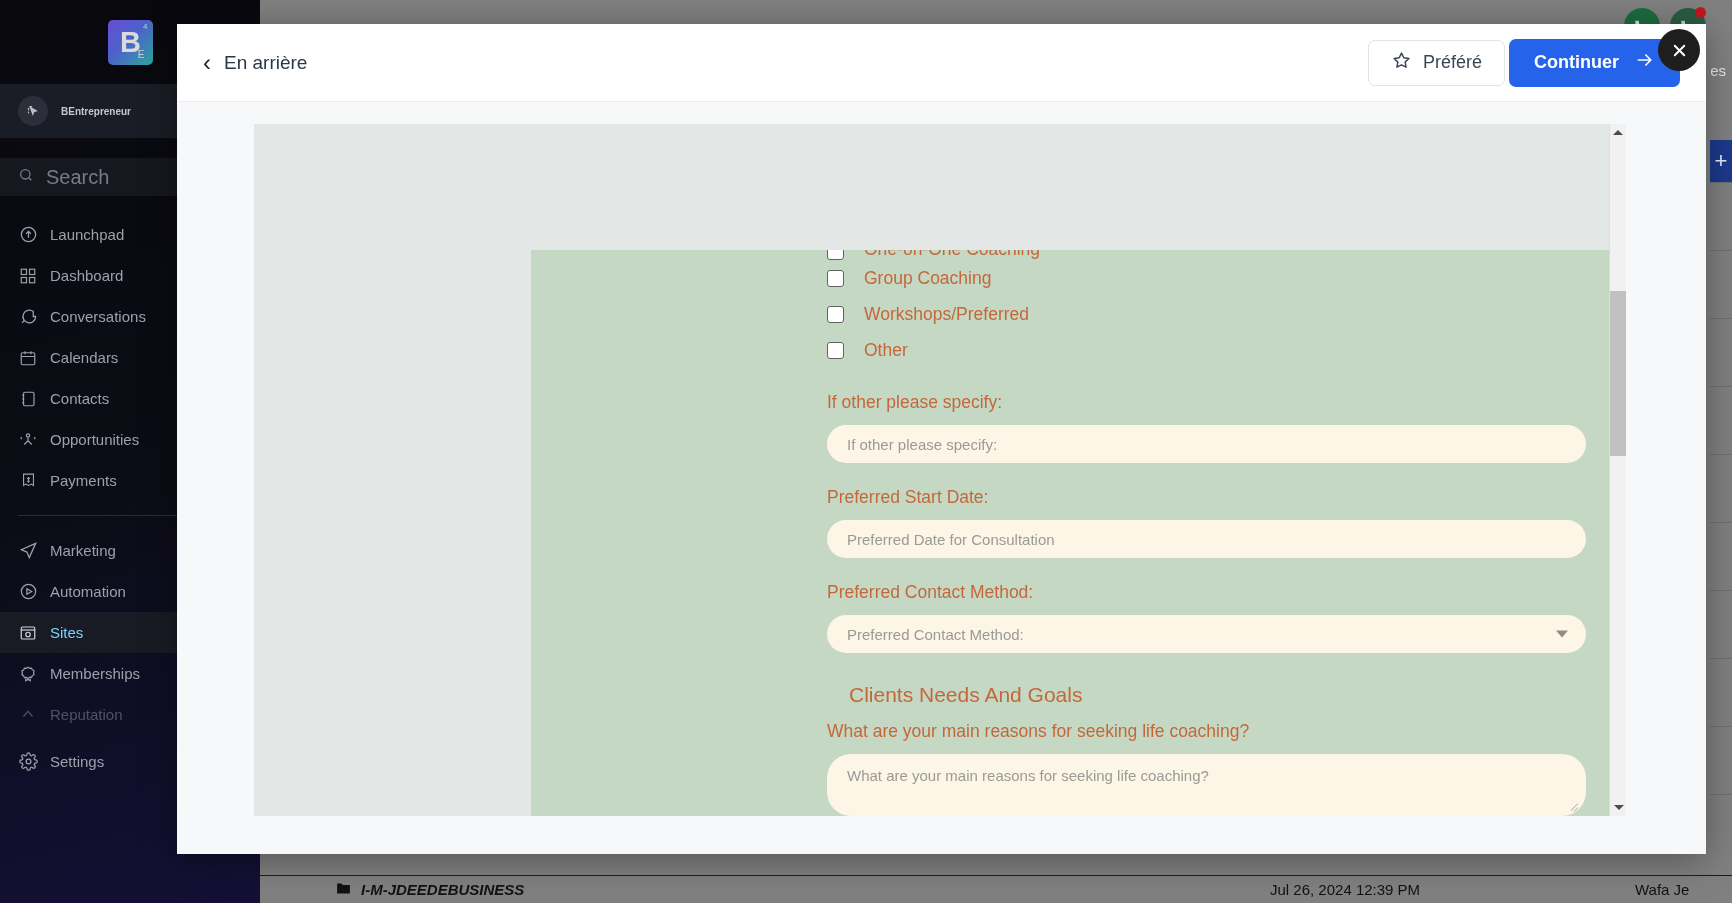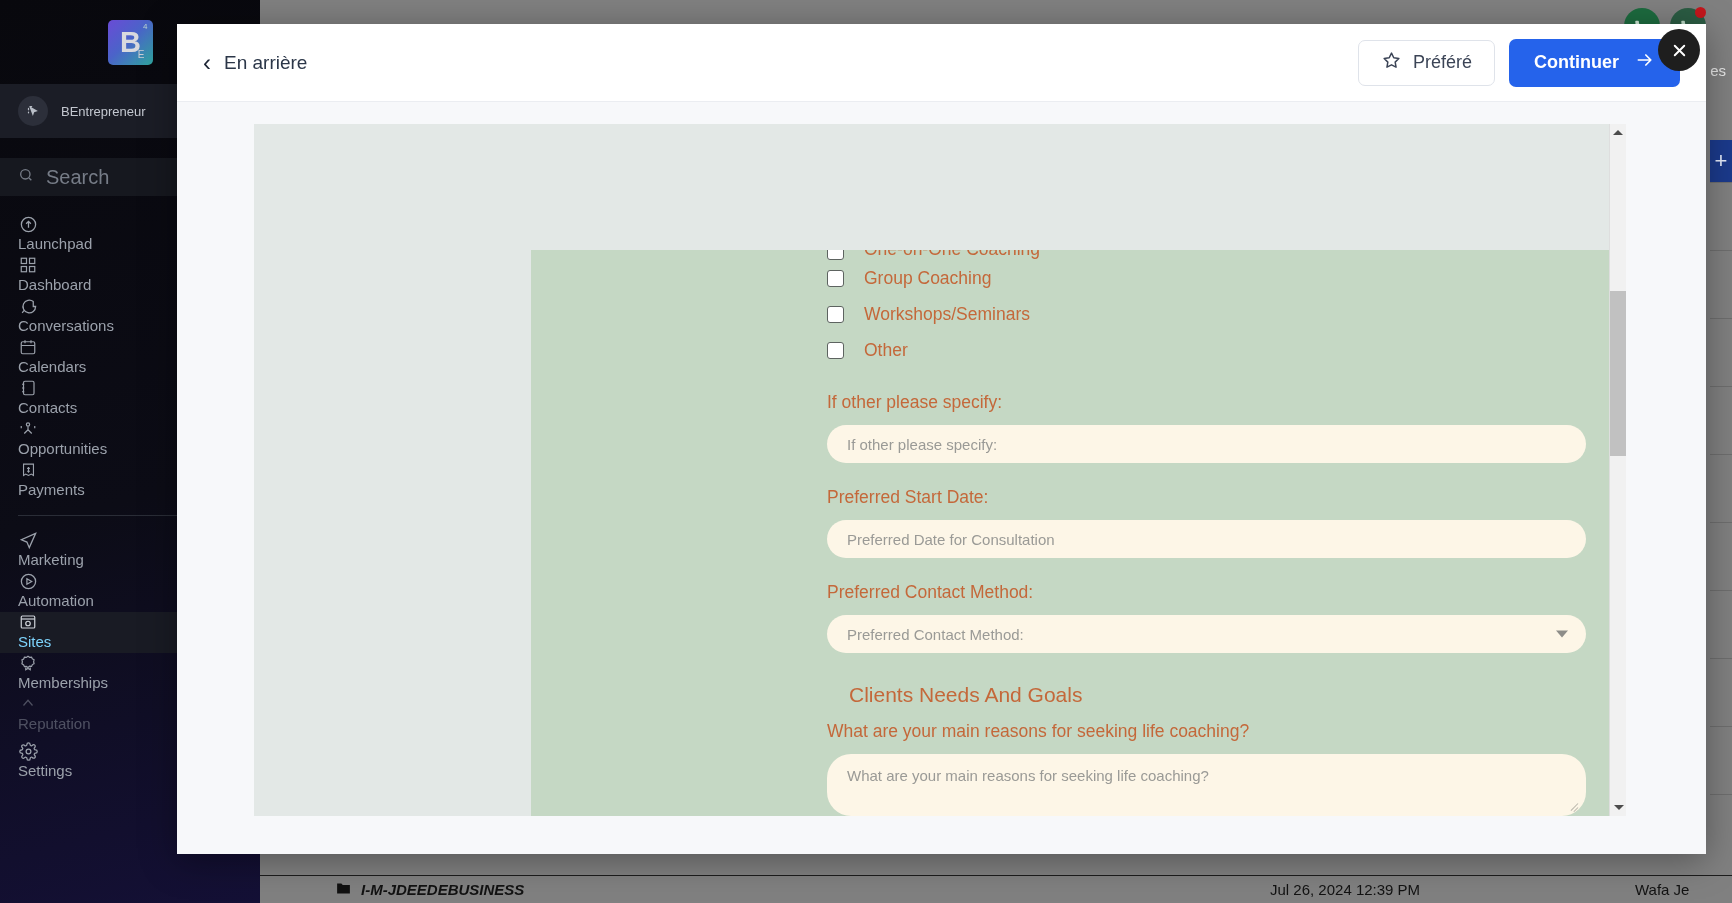--- a/index.html
+++ b/index.html
@@ -33,40 +33,39 @@
   .logo .four { position: absolute; right: 5px; top: 2px; font-size: 8px; color: #bcd3cf; }
 
   .account {
     height: 54px; display: flex; align-items: center; gap: 13px;
     padding: 0 18px; background: #1b1d26;
   }
   .account .av {
     width: 30px; height: 30px; border-radius: 50%;
     background: #2c2f3a; display: flex; align-items: center; justify-content: center;
   }
-  .account .nm { font-size: 13px; color: #c3c7cf; font-weight: 400; }
+  .account .nm { font-size: 10px; color: #c3c7cf; font-weight: 700; }
 
   .search-row {
     margin-top: 20px;
     height: 38px; display: flex; align-items: center; gap: 12px;
     padding: 0 18px; background: #16181f;
   }
   .search-row .ph { font-size: 20px; color: #767c87; flex: 1; }
   .kbd {
     border: 1px solid #3a3f4a; border-radius: 4px;
     font-size: 9.5px; color: #8b919c; padding: 2px 4px;
     background: #232631;
   }
 
   .navlist { margin-top: 18px; }
   .nav-item {
-    height: 41px; display: flex; align-items: flex-start; gap: 1px;
+    height: 41px; display: flex; align-items: center; gap: 12px;
     padding: 0 18px; font-size: 15px; color: #9ba1ab;
     cursor: pointer;
-    flex-direction: column;
   }
   .nav-item.active { background: #191b24; color: #7dd3fc; }
   .nav-item.active .ico { color: #cfd3da; }
   .nav-item .ico { width: 20px; height: 20px; display: flex; align-items: center; justify-content: center; color: #9ba1ab; flex: 0 0 20px; }
   .nav-sep { height: 1px; background: #2a2d37; margin: 14px 18px 14px 18px; }
   .nav-item.faded { opacity: .45; }
 
   
   .bg-page { position: absolute; left: 260px; top: 0; right: 0; bottom: 0; background: #808080; }
   .bg-topbar { position: absolute; left: 0; top: 0; right: 0; height: 38px; background: #808080; }
@@ -98,21 +97,21 @@
     z-index: 20;
   }
   .modal-header {
     height: 78px; background: #ffffff;
     display: flex; align-items: center; padding: 0 26px;
     border-bottom: 1px solid #ebedf1;
   }
   .back-btn { display: flex; align-items: center; gap: 13px; cursor: pointer; }
   .back-btn .chev { font-size: 24px; color: #1c2434; line-height: 1; font-weight: 400; }
   .back-btn .lbl { font-size: 19px; color: #2b3648; }
-  .header-actions { margin-left: auto; display: flex; align-items: center; gap: 14px; }
+  .header-actions { margin-left: auto; display: flex; align-items: center; gap: 4px; }
   .btn-fav {
     display: flex; align-items: center; gap: 11px;
     height: 46px; padding: 0 22px;
     border: 1px solid #dfe3ea; border-radius: 7px;
     background: #fff; color: #3b4456; font-size: 18px; cursor: pointer;
   }
   .btn-continue {
     display: flex; align-items: center; gap: 16px;
     height: 48px; padding: 0 25px;
     border-radius: 7px; background: #2563eb; color: #fff;
@@ -458,21 +457,21 @@
             <div class="cb-row cut-row" style="overflow:hidden;height:22px;align-items:flex-end;">
               <span class="cb-box"></span>
               <span class="cb-label">One-on-One Coaching</span>
             </div>
             <div class="cb-row">
               <span class="cb-box"></span>
               <span class="cb-label">Group Coaching</span>
             </div>
             <div class="cb-row">
               <span class="cb-box"></span>
-              <span class="cb-label">Workshops/Seminars</span>
+              <span class="cb-label">Workshops/Preferred</span>
             </div>
             <div class="cb-row">
               <span class="cb-box"></span>
               <span class="cb-label">Other</span>
             </div>
 
             <div class="field-label">If other please specify:</div>
             <div class="field-input">
               <span>If other please specify:</span>
             </div>

